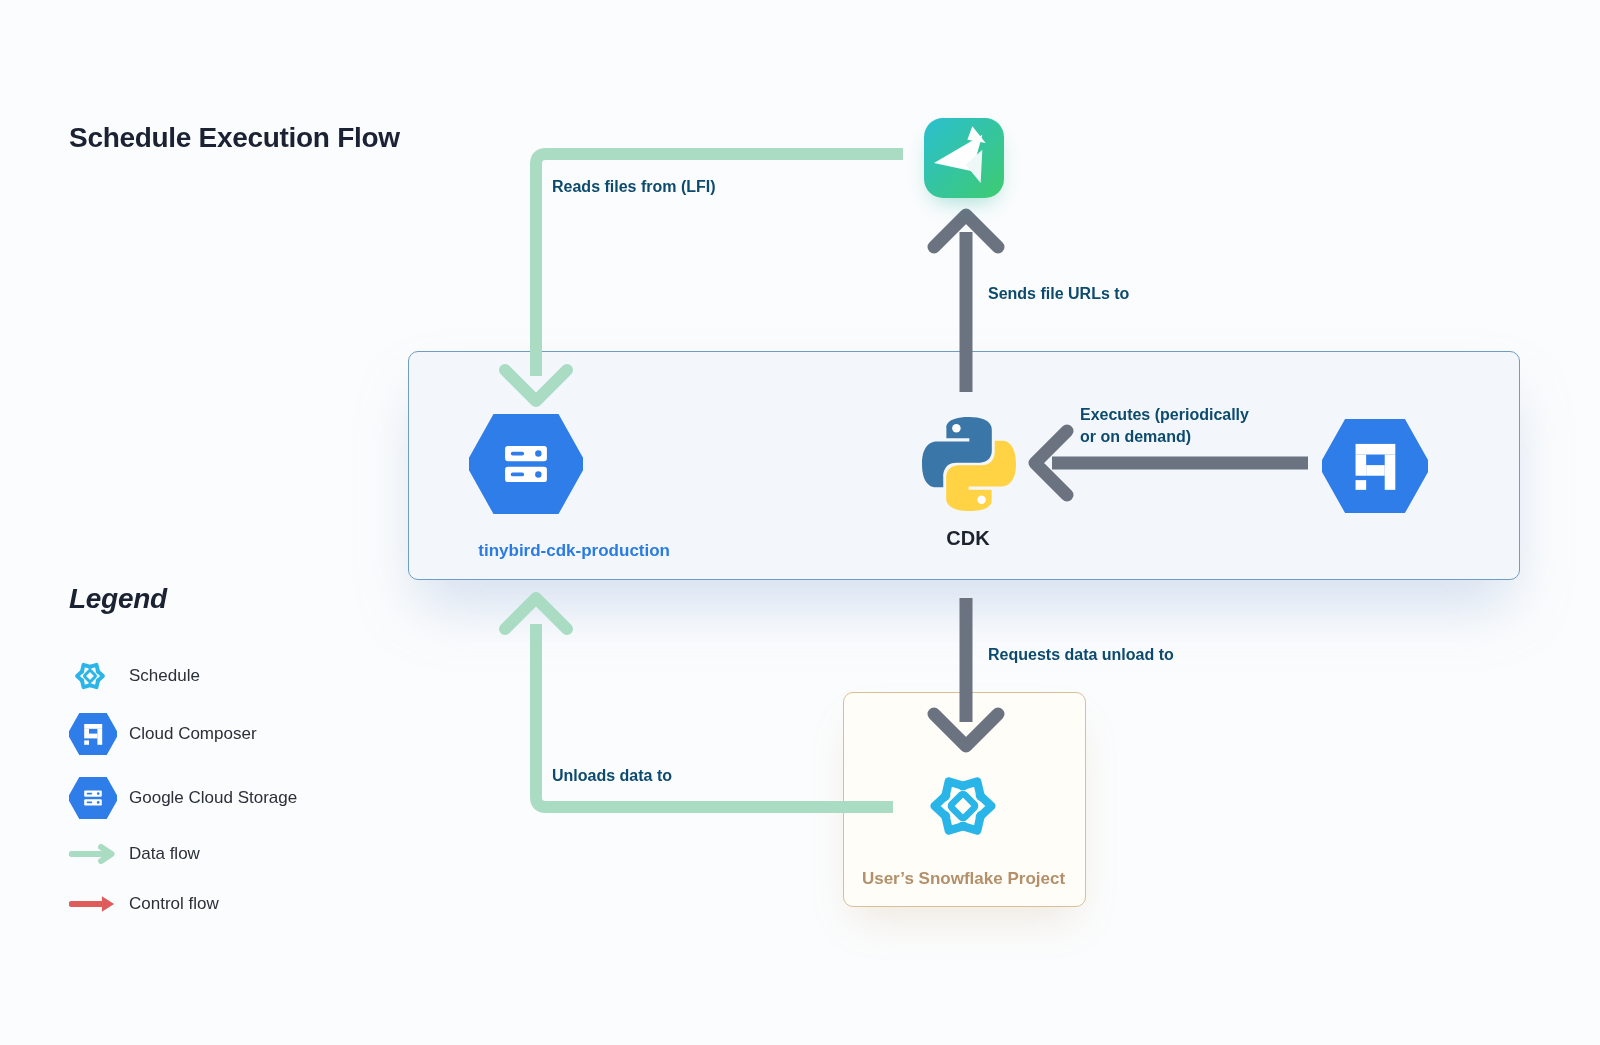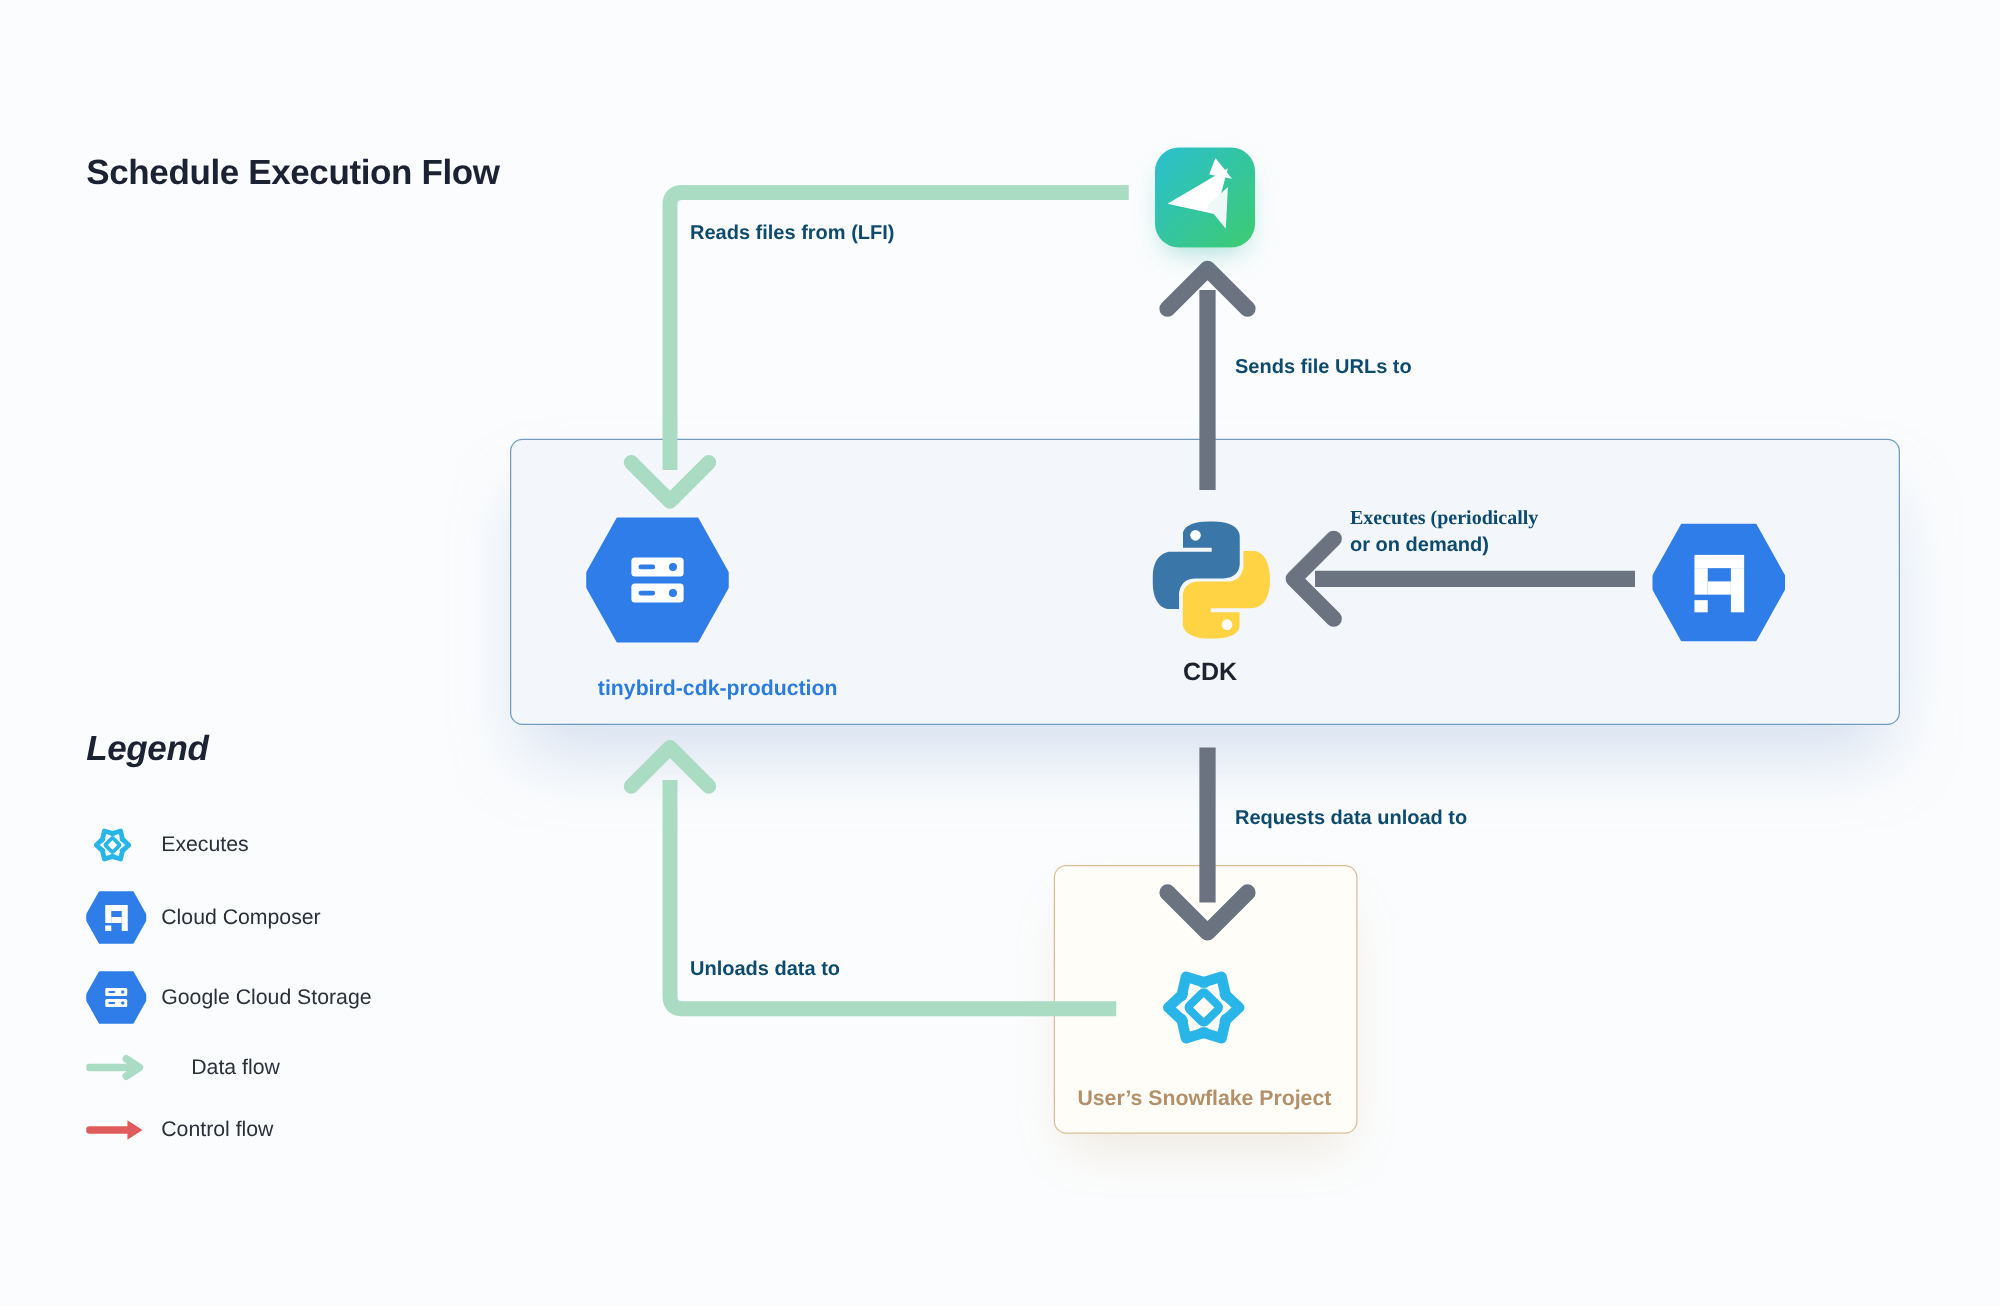--- a/index.html
+++ b/index.html
@@ -92,21 +92,21 @@
 
   <g>
     <path class="shaft-green" d="M 893 807 L 546 807 Q 536 807 536 797 L 536 624"></path>
     <path class="head-green" d="M 505 629 L 536 598 L 567 629"></path>
   </g>
 </svg>
 
 <div class="edge-label" style="left:552px;top:176px;">Reads files from (LFI)</div>
 <div class="edge-label" style="left:988px;top:283px;">Sends file URLs to</div>
 <div class="edge-label" style="left:1080px;top:404px;">
-  <span style="display:block;font-family:Liberation Serif, serif;">Executes (periodically</span>
+  <span style="display:block;">Executes (periodically</span>
   <span style="display:block;">or on demand)</span>
 </div>
 <div class="edge-label" style="left:988px;top:644px;">Requests data unload to</div>
 <div class="edge-label" style="left:552px;top:765px;">Unloads data to</div>
 
 <div class="node tinybird">
   <svg viewBox="0 0 48 48">
     <polygon points="29,5 37,15 26,13" fill="#ffffff"></polygon>
     <polygon points="6,27 35,10 29,32" fill="#ffffff"></polygon>
     <polygon points="25,28 35,19 34,39" fill="#eef9f7"></polygon>
@@ -165,21 +165,21 @@
         <path d="M -14 -22 L 0 -37 L 14 -22" transform="rotate(30)"></path>
         <path d="M -14 -22 L 0 -37 L 14 -22" transform="rotate(90)"></path>
         <path d="M -14 -22 L 0 -37 L 14 -22" transform="rotate(150)"></path>
         <path d="M -14 -22 L 0 -37 L 14 -22" transform="rotate(210)"></path>
         <path d="M -14 -22 L 0 -37 L 14 -22" transform="rotate(270)"></path>
         <path d="M -14 -22 L 0 -37 L 14 -22" transform="rotate(330)"></path>
       </g>
       <rect x="-12" y="-12" width="24" height="24" rx="3" transform="rotate(45)" stroke="#29b5e8" stroke-width="8.5" fill="none"></rect>
     </svg>
   </span>
-  <span class="legend-label">Executes</span>
+  <span class="legend-label">Schedule</span>
 </div>
 
 <div class="legend-row" style="top:710px;">
   <span class="legend-icon">
     <svg width="48" height="42" viewBox="0 0 120 104">
       <polygon points="30,2 90,2 118,52 90,102 30,102 2,52" fill="#2e7de9" stroke="#2e7de9" stroke-width="10" stroke-linejoin="round"></polygon>
       <g fill="#ffffff">
         <rect x="38" y="27" width="45" height="12"></rect>
         <rect x="38" y="39" width="12" height="24"></rect>
         <rect x="38" y="68" width="12" height="11"></rect>
@@ -199,21 +199,21 @@
       <rect x="44" y="39" width="14" height="4" rx="2" fill="#2e7de9"></rect>
       <circle cx="73" cy="41" r="3.4" fill="#2e7de9"></circle>
       <rect x="38" y="55" width="44" height="16" rx="3" fill="#ffffff"></rect>
       <rect x="44" y="61" width="14" height="4" rx="2" fill="#2e7de9"></rect>
       <circle cx="73" cy="63" r="3.4" fill="#2e7de9"></circle>
     </svg>
   </span>
   <span class="legend-label">Google Cloud Storage</span>
 </div>
 
-<div class="legend-row" style="top:830px;gap:24px;">
+<div class="legend-row" style="top:830px;">
   <span class="legend-icon">
     <svg width="56" height="24" viewBox="0 0 60 24">
       <path d="M 3 12 L 40 12" stroke="#a9dcc3" stroke-width="7" fill="none" stroke-linecap="round"></path>
       <path d="M 37 4 L 49 12 L 37 20" stroke="#a9dcc3" stroke-width="7" fill="none" stroke-linecap="round" stroke-linejoin="round"></path>
     </svg>
   </span>
   <span class="legend-label">Data flow</span>
 </div>
 
 <div class="legend-row" style="top:880px;">

